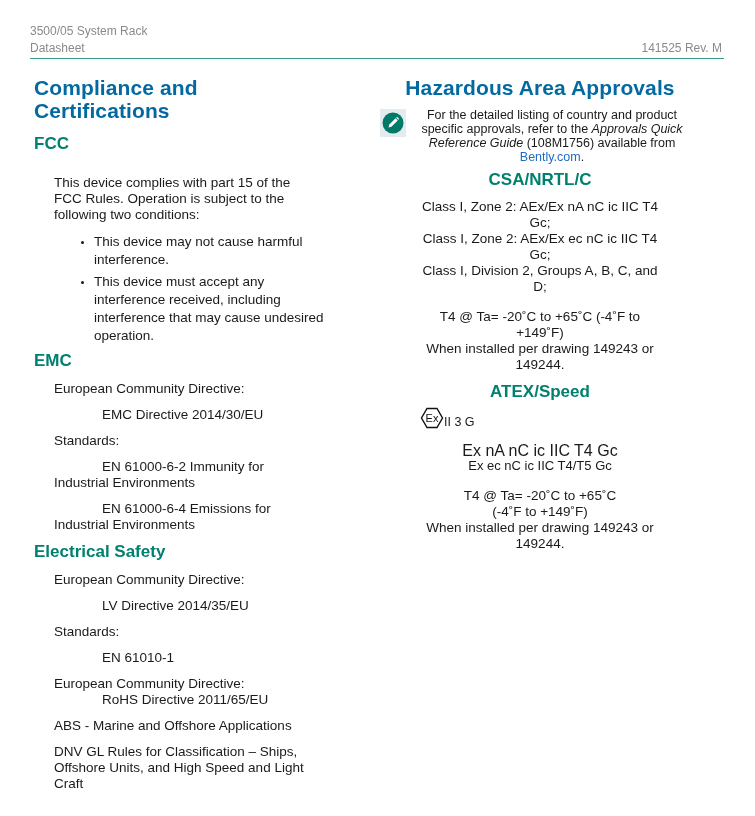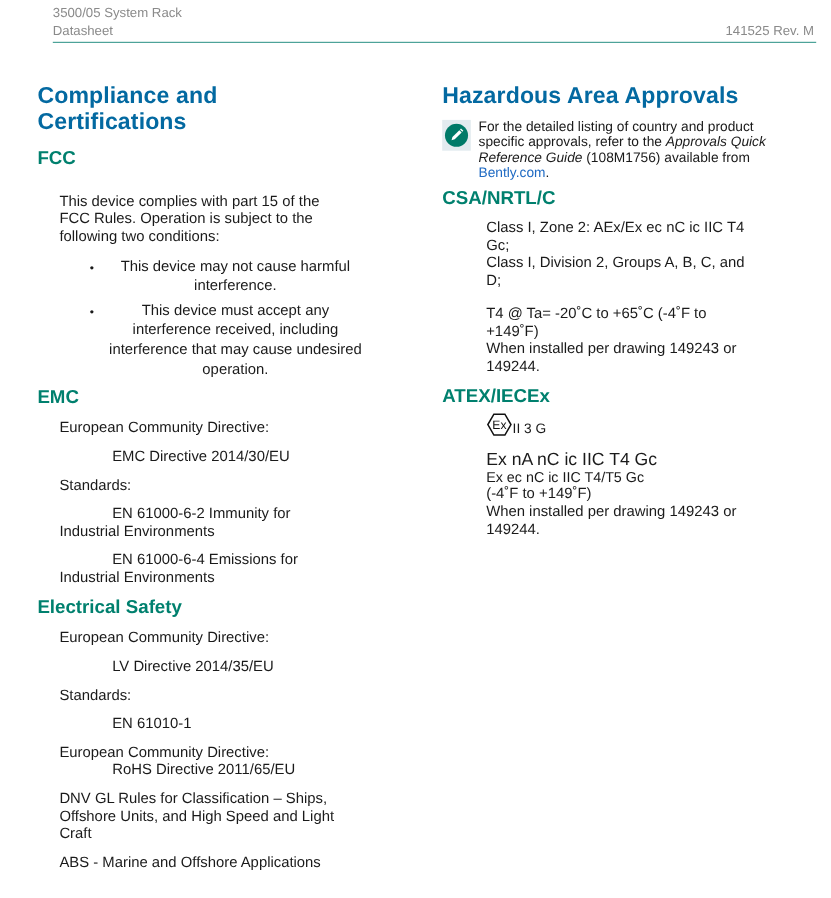--- a/index.html
+++ b/index.html
@@ -1,39 +1,39 @@
 <!DOCTYPE html>
 <html><head>
 <meta charset="utf-8">
 <style>
   html, body { margin: 0; padding: 0; background: #ffffff; }
   body { width: 755px; height: 816px; position: relative; overflow: hidden;
          font-family: "Liberation Sans", sans-serif; color: #1a1a1a; }
-  .hdr { position: absolute; left: 30px; top: 2px; width: 694px; height: 36px;
-         border-bottom: 1.5px solid #3a9a8e; margin-left: 18px; }
+  .hdr { position: absolute; left: 30px; top: 22px; width: 694px; height: 36px;
+         border-bottom: 1.5px solid #3a9a8e; }
   .hdr-l1, .hdr-l2, .hdr-r { position: absolute; font-size: 12px; color: #8a8a8a; }
   .hdr-l1 { left: 0; top: 2px; }
   .hdr-l2 { left: 0; top: 19px; }
   .hdr-r { right: 2px; top: 19px; }
 
   .col { position: absolute; top: 76px; }
   .col-left { left: 34px; width: 320px; }
-  .col-right { left: 402px; width: 320px; }
+  .col-right { left: 380px; width: 320px; text-align: center; }
 
   h1 { font-size: 21px; font-weight: bold; color: #0369a1; margin: 0; line-height: 23px; letter-spacing: 0.1px; }
   h2 { font-size: 17px; font-weight: bold; color: #00806e; margin: 0; line-height: 20px; }
   p { margin: 0; font-size: 13.5px; line-height: 16px; }
 
   .ind1 { padding-left: 20px; }
   .ind2 { padding-left: 68px; }
   .hang { padding-left: 20px; text-indent: 48px; }
   .ind-r { padding-left: 40px; }
 
   ul { margin: 0; padding-left: 60px; font-size: 13.5px; line-height: 18px; }
-  ul li { margin-bottom: 4px; text-align: center; }
+  ul li { margin-bottom: 4px; }
   ul li::marker { font-size: 10px; }
 
   .note { display: flex; align-items: flex-start; }
   .note-icon { width: 26px; height: 28px; background: #e3ebef; margin-right: 7px; flex-shrink: 0;
                display: flex; align-items: center; justify-content: center; margin-top: 1px; }
   .note-text { font-size: 12.5px; line-height: 14px; }
   .note-text a { color: #1f6ac3; text-decoration: none; }
   .ex-row { display: flex; align-items: flex-end; }
   .ex-sym { width: 24px; height: 22px; }
 </style>
@@ -63,55 +63,57 @@
   <p class="hang" style="margin-top:10px;width:230px">EN 61000-6-2 Immunity for Industrial Environments</p>
   <p class="hang" style="margin-top:10px;width:230px">EN 61000-6-4 Emissions for Industrial Environments</p>
 
   <h2 style="margin-top:9px">Electrical Safety</h2>
   <p class="ind1" style="margin-top:10px">European Community Directive:</p>
   <p class="ind2" style="margin-top:10px">LV Directive 2014/35/EU</p>
   <p class="ind1" style="margin-top:10px">Standards:</p>
   <p class="ind2" style="margin-top:10px">EN 61010-1</p>
   <p class="ind1" style="margin-top:10px">European Community Directive:</p>
   <p class="ind2" style="">RoHS Directive 2011/65/EU</p>
+  <p class="ind1" style="margin-top:10px">ABS - Marine and Offshore Applications</p>
   <p class="ind1" style="margin-top:10px;width:280px">DNV GL Rules for Classification – Ships, Offshore Units, and High Speed and Light Craft</p>
-  <p class="ind1" style="margin-top:10px">ABS - Marine and Offshore Applications</p>
 </div>
 
 <div class="col col-right">
   <h1>Hazardous Area Approvals</h1>
 
   <div class="note" style="margin-top:9px">
     <div class="note-icon">
       <svg width="22" height="22" viewBox="0 0 22 22">
         <circle cx="11" cy="11" r="10.5" fill="#007a68"></circle>
         <path d="M6.5 15.5 L7.3 12.6 L13.6 6.3 L15.7 8.4 L9.4 14.7 Z" fill="#ffffff"></path>
         <path d="M14.2 5.7 L15.1 4.8 L17.2 6.9 L16.3 7.8 Z" fill="#ffffff"></path>
       </svg>
     </div>
     <div class="note-text" style="width:278px">
       <span>For the detailed listing of country and product specific approvals, refer to the </span><i>Approvals Quick Reference Guide</i><span> (108M1756) available from </span><a>Bently.com</a><span>.</span>
     </div>
   </div>
 
   <h2 style="margin-top:6px">CSA/NRTL/C</h2>
   <div class="ind-r" style="margin-top:9px;width:240px">
+    <p>Class I, Zone 2: AEx/Ex nA nC ic IIC T4 Gc;</p>
     <p>Class I, Zone 2: AEx/Ex ec nC ic IIC T4 Gc;</p>
     <p>Class I, Division 2, Groups A, B, C, and D;</p>
     <p style="margin-top:14px">T4 @ Ta= -20˚C to +65˚C (-4˚F to +149˚F)</p>
     <p>When installed per drawing 149243 or 149244.</p>
   </div>
 
-  <h2 style="margin-top:9px">ATEX/IECEx</h2>
+  <h2 style="margin-top:9px">ATEX/Speed</h2>
   <div class="ind-r" style="margin-top:5px;width:240px">
     <div class="ex-row">
       <svg class="ex-sym" viewBox="0 0 24 22">
         <polygon points="7,1.5 17,1.5 22.5,11 17,20.5 7,20.5 1.5,11" fill="none" stroke="#111" stroke-width="1.4"></polygon>
         <text x="12" y="15" font-family="Liberation Sans, sans-serif" font-size="11" text-anchor="middle" fill="#111">Ex</text>
       </svg>
       <span style="font-size:12.5px;line-height:14px">II 3 G</span>
     </div>
     <p style="margin-top:14px;font-size:16px;line-height:15px">Ex nA nC ic IIC T4 Gc</p>
     <p style="font-size:13px;line-height:15px">Ex ec nC ic IIC T4/T5 Gc</p>
+    <p style="margin-top:15px">T4 @ Ta= -20˚C to +65˚C</p>
     <p>(-4˚F to +149˚F)</p>
     <p>When installed per drawing 149243 or 149244.</p>
   </div>
 </div>
 
 </body></html>

